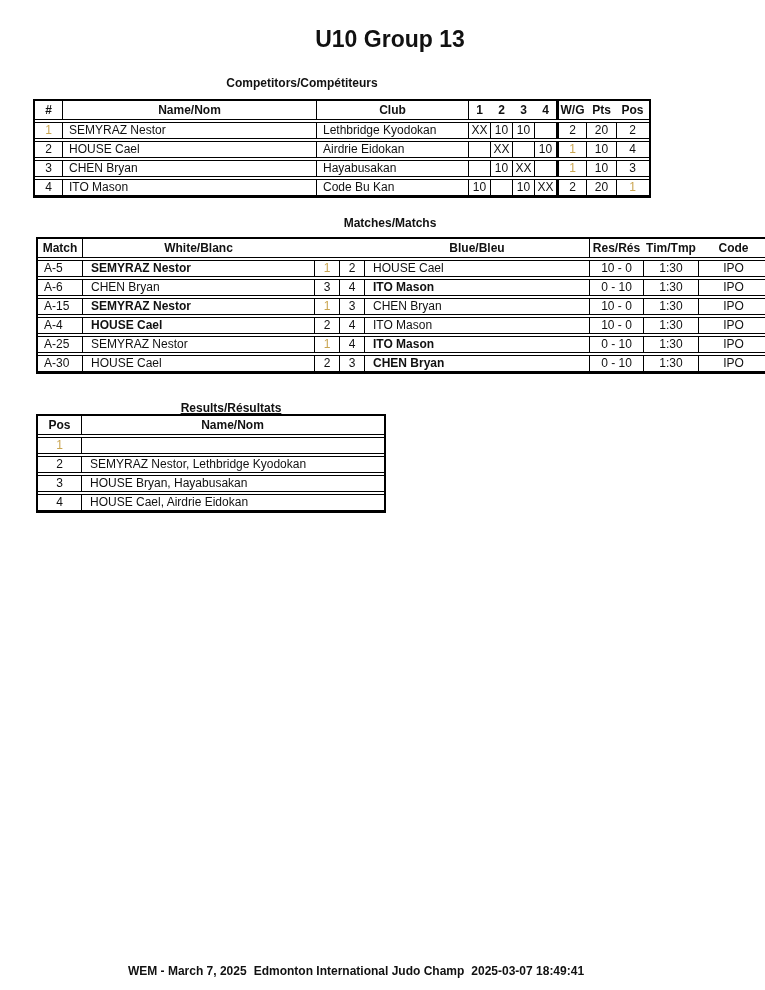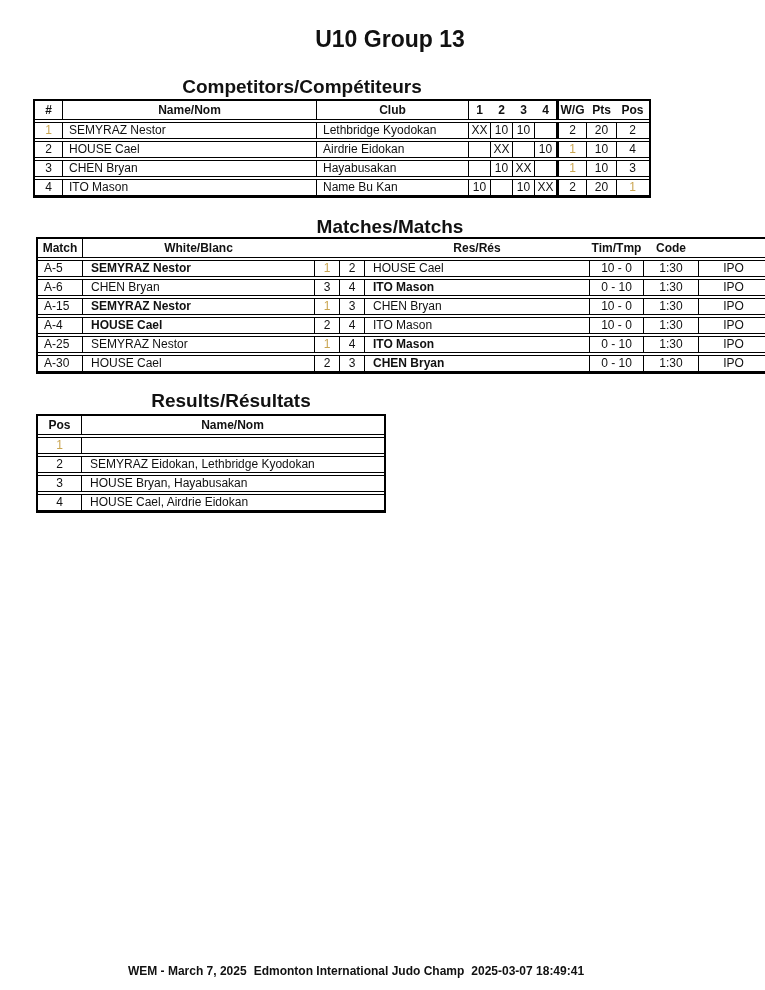--- a/index.html
+++ b/index.html
@@ -5,24 +5,24 @@
   html,body { margin:0; padding:0; background:#ffffff; }
   .page {
     position:relative; width:765px; height:990px; background:#ffffff;
     font-family:"Liberation Sans","DejaVu Sans",sans-serif;
     color:#111111; overflow:hidden;border-radius:8px;
   }
   .page-title {
     position:absolute; top:26px; left:15px; right:0;
     text-align:center; font-size:23px; font-weight:bold; letter-spacing:0px;
   }
-  .section-title { position:absolute; font-size:19px; font-weight:bold; text-align:center; }
+  .section-title { position:absolute; font-size:12px; font-weight:bold; text-align:center; }
   .st-competitors { top:76px; left:0; width:604px; }
   .st-matches    { top:216px; left:0; width:780px; }
-  .st-results    { top:390px; left:0; width:462px; }
+  .st-results    { top:401px; left:0; width:462px;text-decoration:underline; }
 
   .tbl { position:absolute; border:2px solid #000; background:#fff; box-sizing:border-box; }
   .tbl-competitors { left:33px; top:99px;  width:618px; }
   .tbl-matches     { left:36px; top:237px; width:735px; }
   .tbl-results     { left:36px; top:414px; width:350px; }
 
   .t-row { display:grid; box-sizing:border-box; }
   .t-row + .t-row { margin-top:2px; }
   .t-head { height:19px; font-weight:bold; border-bottom:1px solid #000; }
   .t-data { height:17px; border-top:1px solid #000; border-bottom:1px solid #000; }
@@ -106,38 +106,39 @@
       <div class="cell ctr bR one-auto">XX</div>
       <div class="cell ctr bR3 one-auto"></div>
       <div class="cell ctr bR one-auto" style="color: rgb(201, 165, 81);">1</div>
       <div class="cell ctr bR one-auto">10</div>
       <div class="cell ctr one-auto">3</div>
     </div>
 
     <div class="t-row c-grid t-data">
       <div class="cell ctr bR one-auto">4</div>
       <div class="cell lft bR">ITO Mason</div>
-      <div class="cell lft bR">Name Bu Kan</div>
+      <div class="cell lft bR">Code Bu Kan</div>
       <div class="cell ctr bR one-auto">10</div>
       <div class="cell ctr bR one-auto"></div>
       <div class="cell ctr bR one-auto">10</div>
       <div class="cell ctr bR3 one-auto">XX</div>
       <div class="cell ctr bR one-auto">2</div>
       <div class="cell ctr bR one-auto">20</div>
       <div class="cell ctr one-auto" style="color: rgb(201, 165, 81);">1</div>
     </div>
   </div>
 
   <div class="section-title st-matches">Matches/Matchs</div>
   <div class="tbl tbl-matches">
     <div class="t-row m-grid t-head">
       <div class="cell ctr bR">Match</div>
       <div class="cell ctr">White/Blanc</div>
       <div class="cell"></div>
       <div class="cell"></div>
+      <div class="cell ctr bR">Blue/Bleu</div>
       <div class="cell ctr">Res/Rés</div>
       <div class="cell ctr">Tim/Tmp</div>
       <div class="cell ctr">Code</div>
     </div>
 
     <div class="t-row m-grid t-data">
       <div class="cell lft bR">A-5</div>
       <div class="cell lft8 bR bold">SEMYRAZ Nestor</div>
       <div class="cell ctr bR one-auto" style="color: rgb(201, 165, 81);">1</div>
       <div class="cell ctr bR one-auto">2</div>
@@ -207,21 +208,21 @@
   <div class="tbl tbl-results">
     <div class="t-row r-grid t-head">
       <div class="cell ctr bR">Pos</div>
       <div class="cell ctr">Name/Nom</div>
     </div>
     <div class="t-row r-grid t-data">
       <div class="cell ctr bR one-auto" style="color: rgb(201, 165, 81);">1</div>
     </div>
     <div class="t-row r-grid t-data">
       <div class="cell ctr bR one-auto">2</div>
-      <div class="cell lft8">SEMYRAZ Eidokan, Lethbridge Kyodokan</div>
+      <div class="cell lft8">SEMYRAZ Nestor, Lethbridge Kyodokan</div>
     </div>
     <div class="t-row r-grid t-data">
       <div class="cell ctr bR one-auto">3</div>
       <div class="cell lft8">HOUSE Bryan, Hayabusakan</div>
     </div>
     <div class="t-row r-grid t-data">
       <div class="cell ctr bR one-auto">4</div>
       <div class="cell lft8">HOUSE Cael, Airdrie Eidokan</div>
     </div>
   </div>

